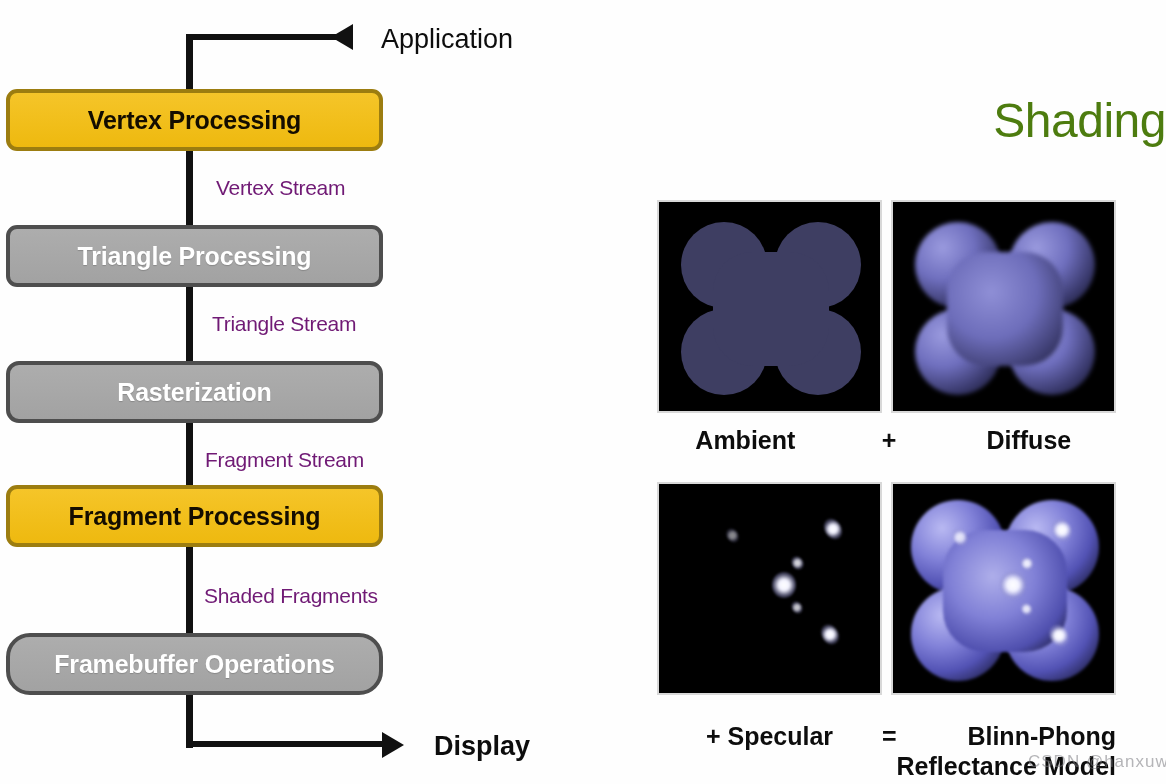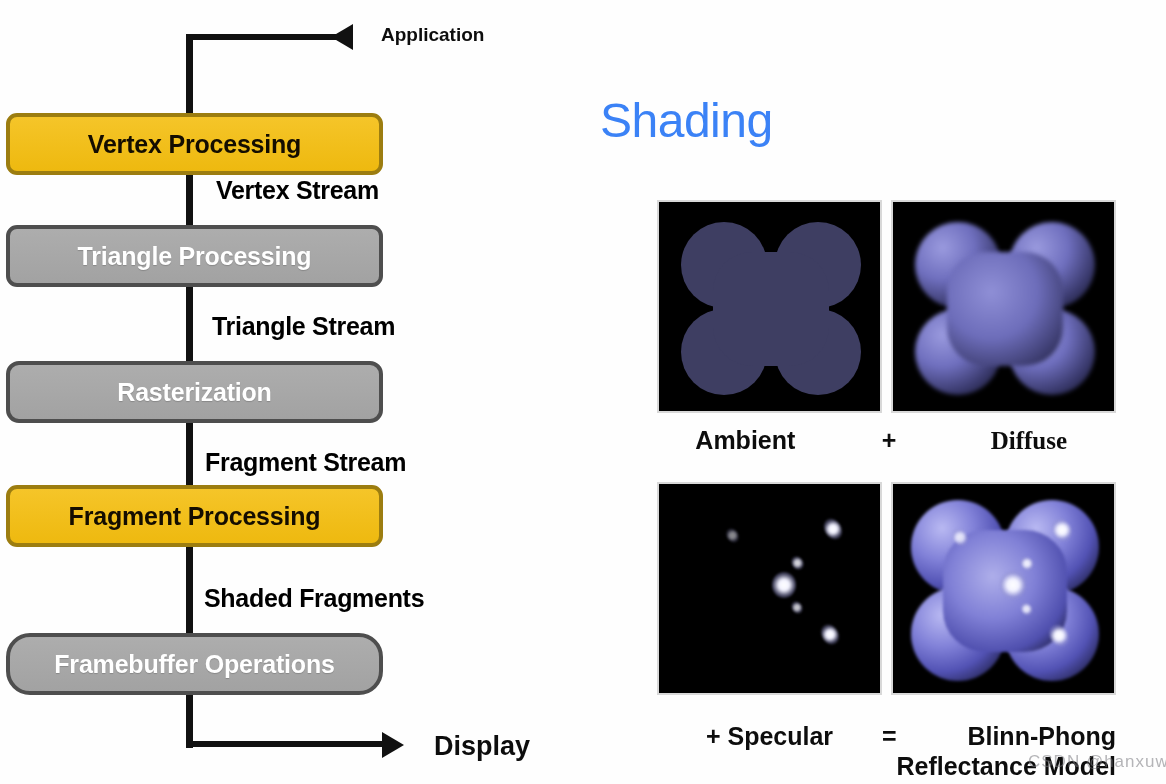--- a/index.html
+++ b/index.html
@@ -55,31 +55,31 @@
     color: #140d00;
     font-size: 25px;
   }
   .stage-box.gray {
     background: linear-gradient(#adadad, #a2a2a2);
     border: 4px solid #4e4e4e;
     color: #ffffff;
     font-size: 25px;
     text-shadow: 0 1px 1px rgba(0,0,0,.18);
   }
-  #stage-vertex      { top: 89px; margin-top: 24px;  }
+  #stage-vertex      { top: 89px;  }
   #stage-triangle    { top: 225px; }
   #stage-raster      { top: 361px; border-radius: 13px; }
   #stage-fragment    { top: 485px; align-items: center; }
   #stage-framebuffer { top: 633px; border-radius: 24px; }
 
   .edge-label {
     position: absolute;
-    font-size: 25px;
-    font-weight: bold;
-    color: #000000;
+    font-size: 21px;
+    font-weight: normal;
+    color: #701a75;
     white-space: nowrap;
     letter-spacing: -0.3px;
   }
   #label-vertex-stream   { left: 216px; top: 176px; }
   #label-triangle-stream { left: 212px; top: 312px; }
   #label-fragment-stream { left: 205px; top: 448px; }
   #label-shaded-frag     { left: 204px; top: 584px; }
 
   
   .conn-top-bar {
@@ -96,22 +96,22 @@
     top: 24px;
     width: 0; height: 0;
     border-top: 13px solid transparent;
     border-bottom: 13px solid transparent;
     border-right: 22px solid #111111;
   }
   #label-application {
     position: absolute;
     left: 381px;
     top: 24px;
-    font-size: 19px;
-    font-weight: bold;
+    font-size: 27px;
+    font-weight: normal;
     color: #0d0d0d;
     white-space: nowrap;
   }
 
   
   .conn-bottom-bar {
     position: absolute;
     left: 186px;
     top: 741px;
     width: 200px;
@@ -140,24 +140,24 @@
   
   #shading-panel {
     position: absolute;
     left: 600px; top: 0;
     width: 566px; height: 784px;
   }
   #shading-title {
     position: absolute;
     left: 0; right: 0;
     top: 93px;
-    text-align: left;
+    text-align: right;
     font-size: 48px;
     font-weight: normal;
-    color: #3b82f6;
+    color: #4d7c0f;
     letter-spacing: -0.5px;
   }
 
   .thumb {
     position: absolute;
     width: 225px;
     height: 213px;
     background: #000000;
     border: 2px solid #d8d8d8;
     box-sizing: border-box;
@@ -235,21 +235,21 @@
   }
   #caption-row-top {
     left: 57px;
     top: 426px;
     width: 459px;
     font-size: 25px;
     gap: 48px;
   }
   #caption-row-top .cap-a { width: 225px; text-align: center; }
   #caption-row-top .cap-op { width: 12px; text-align: center; }
-  #caption-row-top .cap-b { width: 222px; text-align: center; font-family: Liberation Serif, serif; }
+  #caption-row-top .cap-b { width: 222px; text-align: center; }
 
   #caption-row-bottom {
     left: 57px;
     top: 722px;
     width: 459px;
     font-size: 25px;
     align-items: flex-start;
   }
   #caption-row-bottom .cap-a { width: 225px; text-align: center; }
   #caption-row-bottom .cap-op { width: 12px; text-align: center; }

